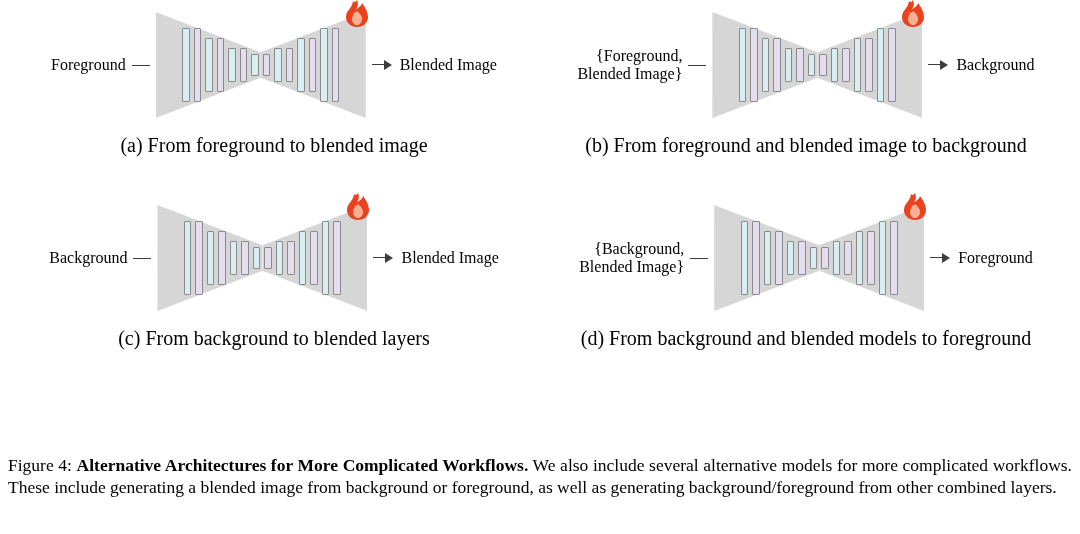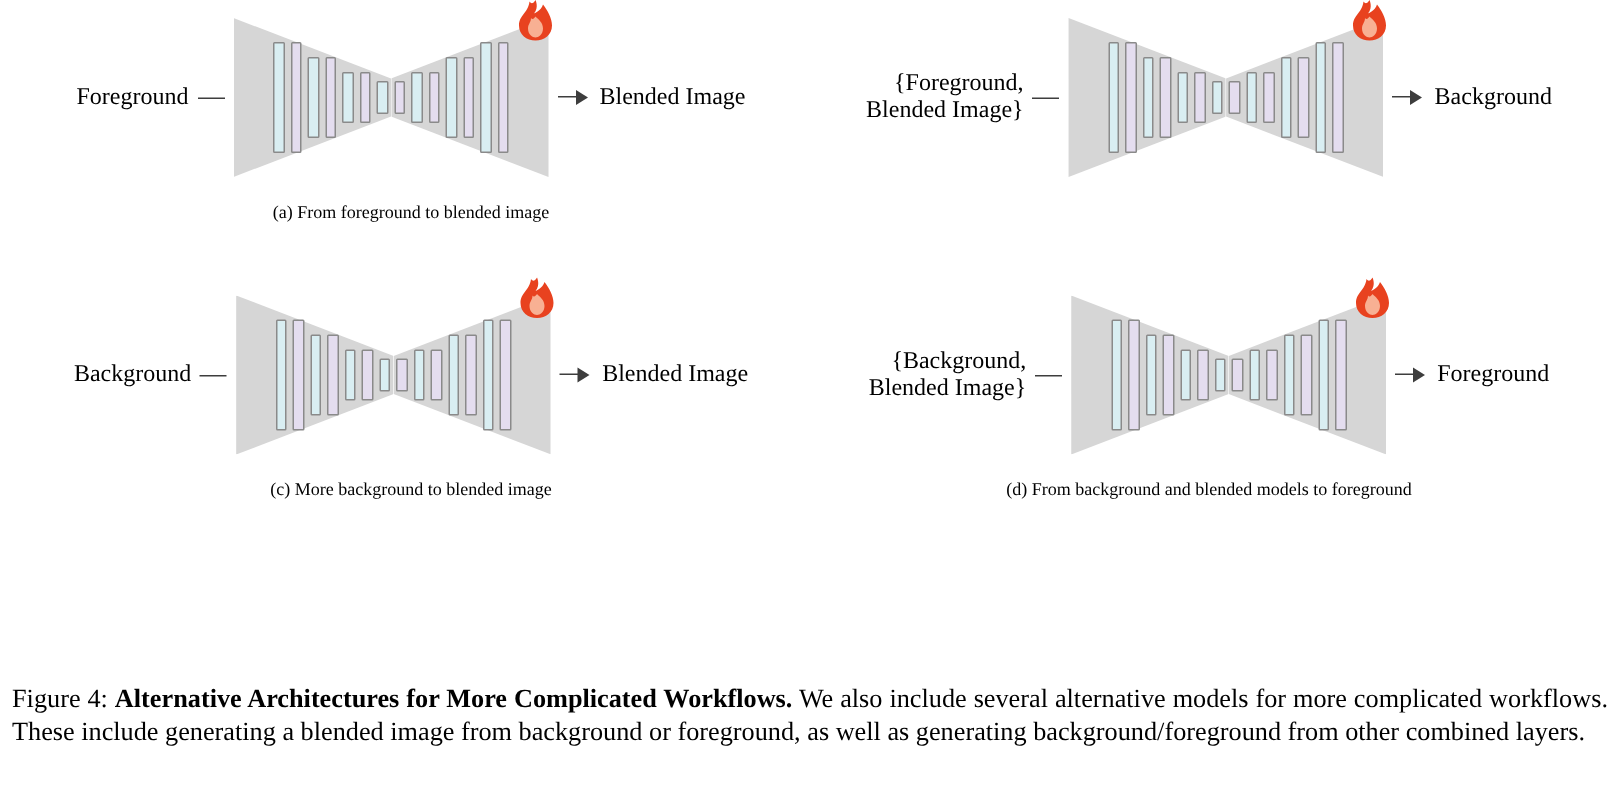--- a/index.html
+++ b/index.html
@@ -126,21 +126,21 @@
     top: 2px;
     width: 0;
     height: 0;
     border-left: 8px solid #3d3d3d;
     border-top: 5px solid transparent;
     border-bottom: 5px solid transparent;
   }
 
   .subcaption {
     margin-top: 16px;
-    font-size: 12px;
+    font-size: 20px;
     text-align: center;
   }
 
   .caption {
     position: absolute;
     left: 8px;
     right: 8px;
     top: 454px;
     font-size: 17.5px;
     line-height: 1.28;
@@ -222,20 +222,21 @@
             <span class="bar c-blue   h1"></span>
               <span class="bar c-purple h1"></span>
           </div>
           <svg class="flame" viewBox="0 0 30 30">
               <use href="#fire-shape"></use>
             </svg>
         </div>
         <span class="arrow"></span>
         <span class="io-label right">Background</span>
       </div>
+      <div class="subcaption">(b) From foreground and blended image to background</div>
     </div>
 
     <div class="cell">
       <div class="row">
         <span class="io-label left">Background</span>
         <span class="conn-line"></span>
         <div class="net-box">
           <div class="net-half left"></div>
           <div class="net-half right"></div>
           <div class="bars">
@@ -254,21 +255,21 @@
             <span class="bar c-blue   h1"></span>
               <span class="bar c-purple h1"></span>
           </div>
           <svg class="flame" viewBox="0 0 30 30">
               <use href="#fire-shape"></use>
             </svg>
         </div>
         <span class="arrow"></span>
         <span class="io-label right">Blended Image</span>
       </div>
-      <div class="subcaption">(c) More background to blended image</div>
+      <div class="subcaption">(c) From background to blended layers</div>
     </div>
 
     <div class="cell">
       <div class="row">
         <span class="io-label left">{Background,
 Blended Image}</span>
         <span class="conn-line"></span>
         <div class="net-box">
           <div class="net-half left"></div>
           <div class="net-half right"></div>

